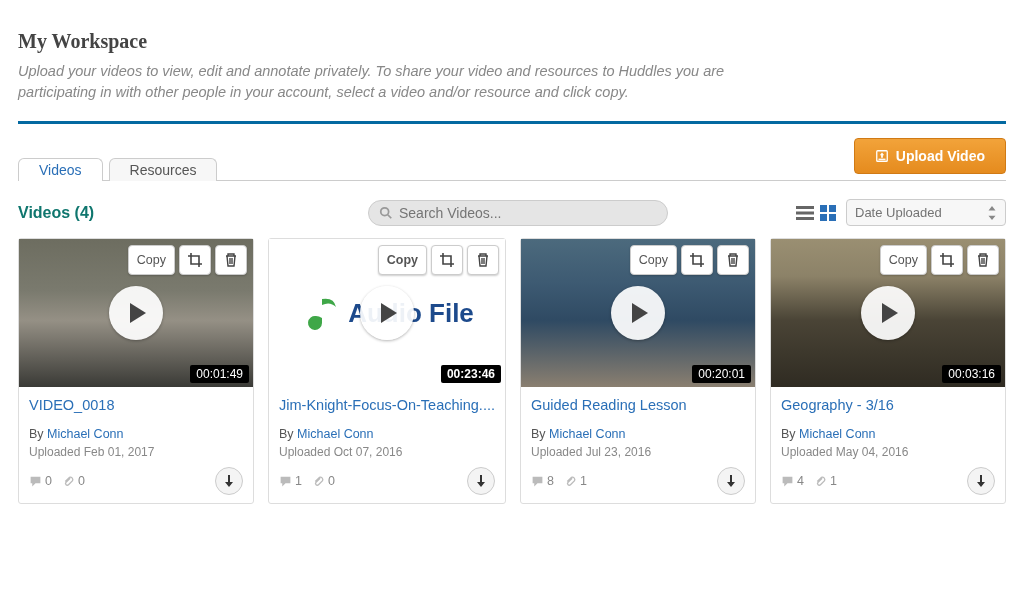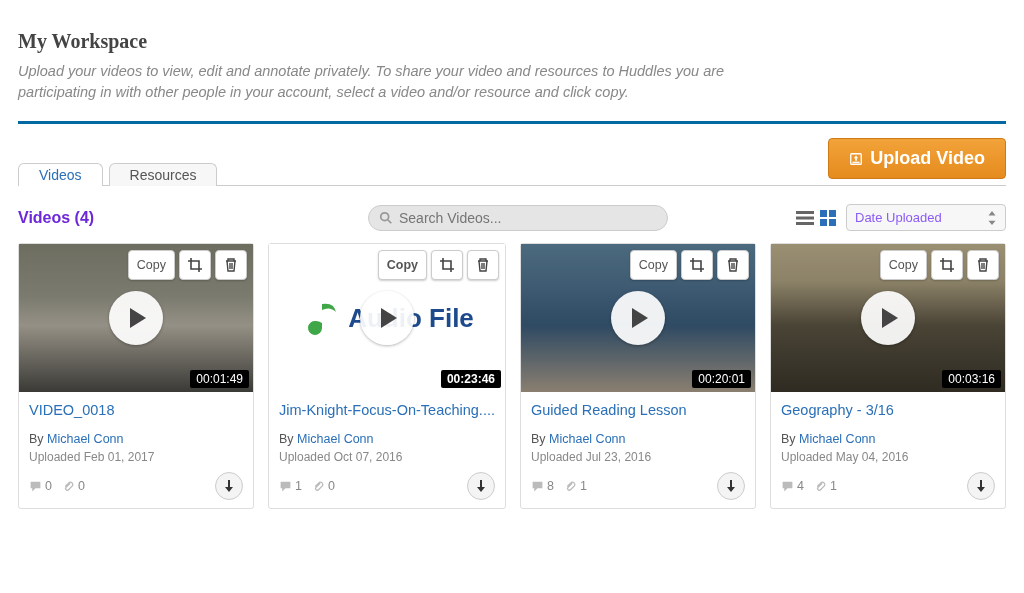--- a/index.html
+++ b/index.html
@@ -6,34 +6,34 @@
   body { font-family: "Helvetica Neue", Arial, sans-serif; background: #fff; color: #333; width: 1024px; }
   .page { padding: 0 18px; }
   .header { padding: 30px 0 18px 0; border-bottom: 3px solid #0369a1; }
   .header h1 { font-size: 20px; font-weight: bold; color: #444; margin-bottom: 8px; font-family: Georgia, serif; }
   .header p { font-size: 14.5px; color: #888; font-style: italic; line-height: 1.45; max-width: 720px; }
   .toolbar { display: flex; align-items: flex-end; padding-top: 14px; border-bottom: 1px solid #ccc; }
   .tabs { display: flex; gap: 6px; }
   .tab { padding: 3px 20px; border: 1px solid #ccc; border-bottom: none; background: #f7f7f7; border-radius: 6px 6px 0 0; font-size: 14px; color: #555; cursor: pointer; position: relative; top: 1px; }
   .tab.active { background: #fff; color: #2a6fb7; border-color: #ccc; }
   .toolbar-spacer { flex: 1; }
-  .upload-btn { display: flex; align-items: center; gap: 7px; background: linear-gradient(#f2a33a, #e58b1e); border: 1px solid #d07a15; color: #fff; font-weight: bold; font-size: 18px; padding: 9px 20px; border-radius: 4px; margin-bottom: 6px; cursor: pointer; }
+  .upload-btn { display: flex; align-items: center; gap: 7px; background: linear-gradient(#f2a33a, #e58b1e); border: 1px solid #d07a15; color: #fff; font-weight: bold; font-size: 14px; padding: 9px 20px; border-radius: 4px; margin-bottom: 6px; cursor: pointer; }
   .upload-btn svg { width: 14px; height: 14px; }
 
   .controls-row { display: flex; align-items: center; padding: 18px 0 12px 0; }
-  .count-label { font-size: 16px; font-weight: bold; color: #6d28d9; width: 350px; }
+  .count-label { font-size: 16px; font-weight: bold; color: #0f766e; width: 350px; }
   .search-wrap { flex: 0 0 300px; }
   .search { display: flex; align-items: center; border: 1px solid #ccc; border-radius: 16px; padding: 4px 10px; width: 300px; background: #e5e5e5; justify-content: center; }
   .search svg { width: 14px; height: 14px; color: #999; flex-shrink: 0; }
   .search input { border: none; outline: none; font-size: 14px; color: #555; margin-left: 6px; width: 100%; background: transparent; }
   .controls-right { margin-left: auto; display: flex; align-items: center; gap: 8px; }
   .view-toggle { display: flex; gap: 6px; }
   .view-btn svg { display:block; }
   .view-btn { cursor: pointer; }
-  .sort-select { display: flex; align-items: center; justify-content: space-between; border: 1px solid #ccc; border-radius: 4px; padding: 5px 8px; width: 160px; font-size: 13px; color: #8b5cf6; background: #f7f7f7; cursor: pointer; }
+  .sort-select { display: flex; align-items: center; justify-content: space-between; border: 1px solid #ccc; border-radius: 4px; padding: 5px 8px; width: 160px; font-size: 13px; color: #737373; background: #f7f7f7; cursor: pointer; }
   .sort-select svg { width: 10px; height: 14px; color: #888; }
 
   .grid { display: flex; gap: 14px; }
   .card { width: 238px; border: 1px solid #ddd; border-radius: 3px; background: #fff; display: flex; flex-direction: column; }
   .thumb { position: relative; height: 148px; background: #888; overflow: hidden; }
   .thumb-bg-classroom1 { background: linear-gradient(180deg,#6d6d60 0%, #7a7a6e 35%, #959085 55%, #3a3a36 100%); }
   .thumb-bg-audio { background: #fff; display:flex; align-items:center; justify-content:center; font-size:26px; font-weight:bold; color:#1d4a8c; position:relative;}
   .thumb-bg-classroom2 { background: linear-gradient(180deg,#4c6a7d 0%, #3d5a72 30%, #2f4a63 55%, #8a7f70 100%); }
   .thumb-bg-classroom3 { background: linear-gradient(180deg,#9a8f72 0%, #8c8268 25%, #4a4436 55%, #2f2b22 100%); }
   .audio-note { width:40px; height:40px; margin-right:8px; }

